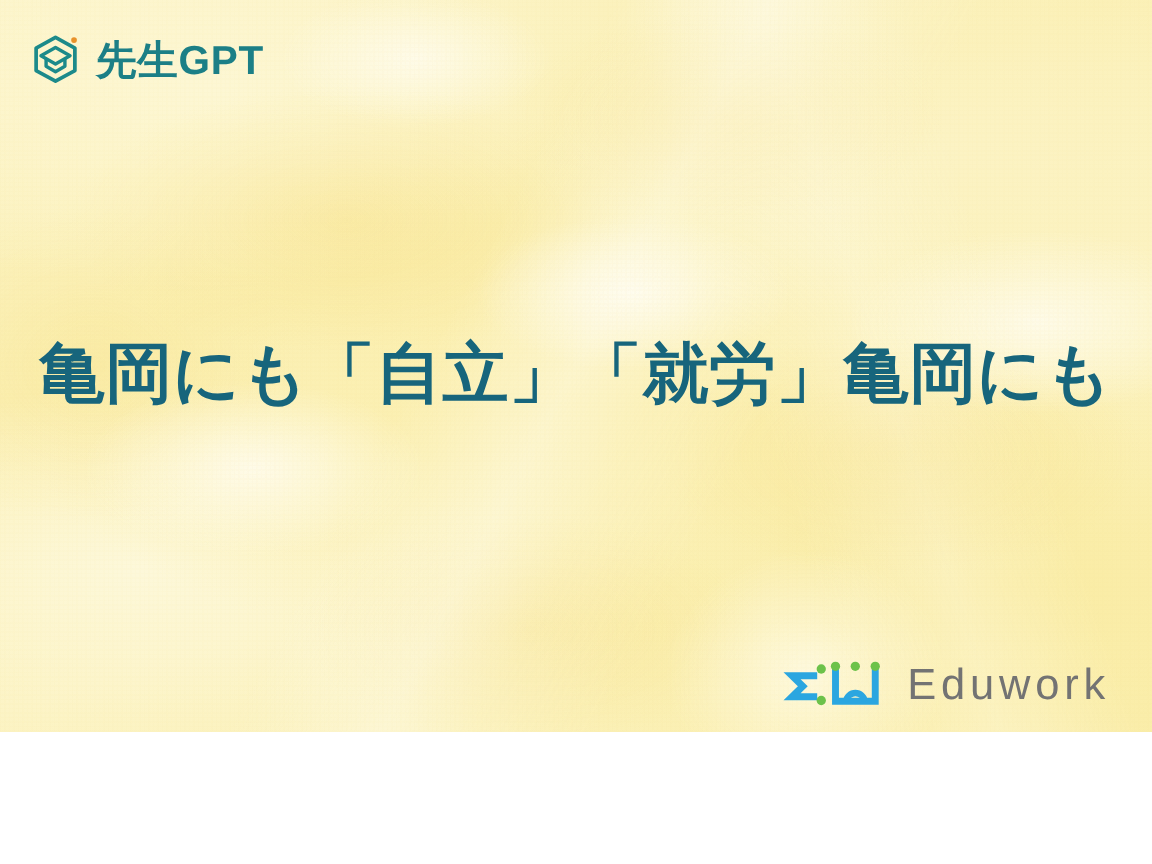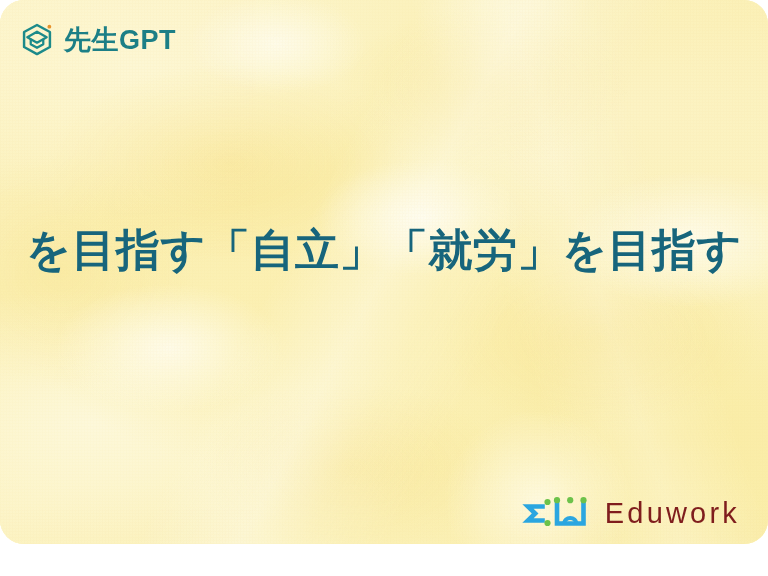--- a/index.html
+++ b/index.html
@@ -5,25 +5,24 @@
 <style>
   html, body {
     margin: 0;
     padding: 0;
     background: #ffffff;
   }
 
   .slide {
     position: relative;
     width: 768px;
-    height: 544px;
+    height: 488px;
     overflow: hidden;
     font-family: "Liberation Sans", "DejaVu Sans", sans-serif;
     background-color: #fbf0b9;
-    border-radius: 24px;
   }
 
   
   .bg-layer {
     position: absolute;
     inset: 0;
     pointer-events: none;
   }
 
   .bg-base {
@@ -137,21 +136,21 @@
   .eduwork-icon {
     width: 72px;
     height: 37px;
     display: block;
     flex: 0 0 auto;
   }
 
   .eduwork-name {
     font-size: 29px;
     font-weight: 500;
-    color: #7f1d1d;
+    color: #737373;
     letter-spacing: 3.2px;
     line-height: 1;
     white-space: nowrap;
   }
 </style>
 </head>
 <body>
 
 <div class="slide">
 
@@ -171,21 +170,21 @@
 
         <path d="M13.4 19.6 L13.4 24.4 L20 28.2 L26.6 24.4 L26.6 19.6" fill="none" stroke="#1c8a8a" stroke-width="2.4" stroke-linejoin="round" stroke-linecap="round"></path>
 
         <circle cx="33.0" cy="6.0" r="2.0" fill="#e8922a"></circle>
       </svg>
     </span>
     <span class="brand-name">先生GPT</span>
   </div>
 
   <div class="title-block">
-    <div class="title-line">を目指す「自立」「就労」を目指す</div>
+    <div class="title-line">亀岡にも「自立」「就労」亀岡にも</div>
   </div>
 
   <div class="eduwork">
     <span class="eduwork-icon-wrap">
       <svg class="eduwork-icon" viewBox="0 0 72 37" aria-hidden="true">
 
         <path d="M22.5 11.5 L8.0 11.5 L15.2 18.5 L8.0 25.5 L22.5 25.5" fill="none" stroke="#2ba6e0" stroke-width="4.6" stroke-linecap="square" stroke-linejoin="miter"></path>
 
         <circle cx="27.5" cy="7.0" r="3.1" fill="#6cc24a"></circle>
         <circle cx="27.5" cy="28.0" r="3.1" fill="#6cc24a"></circle>

